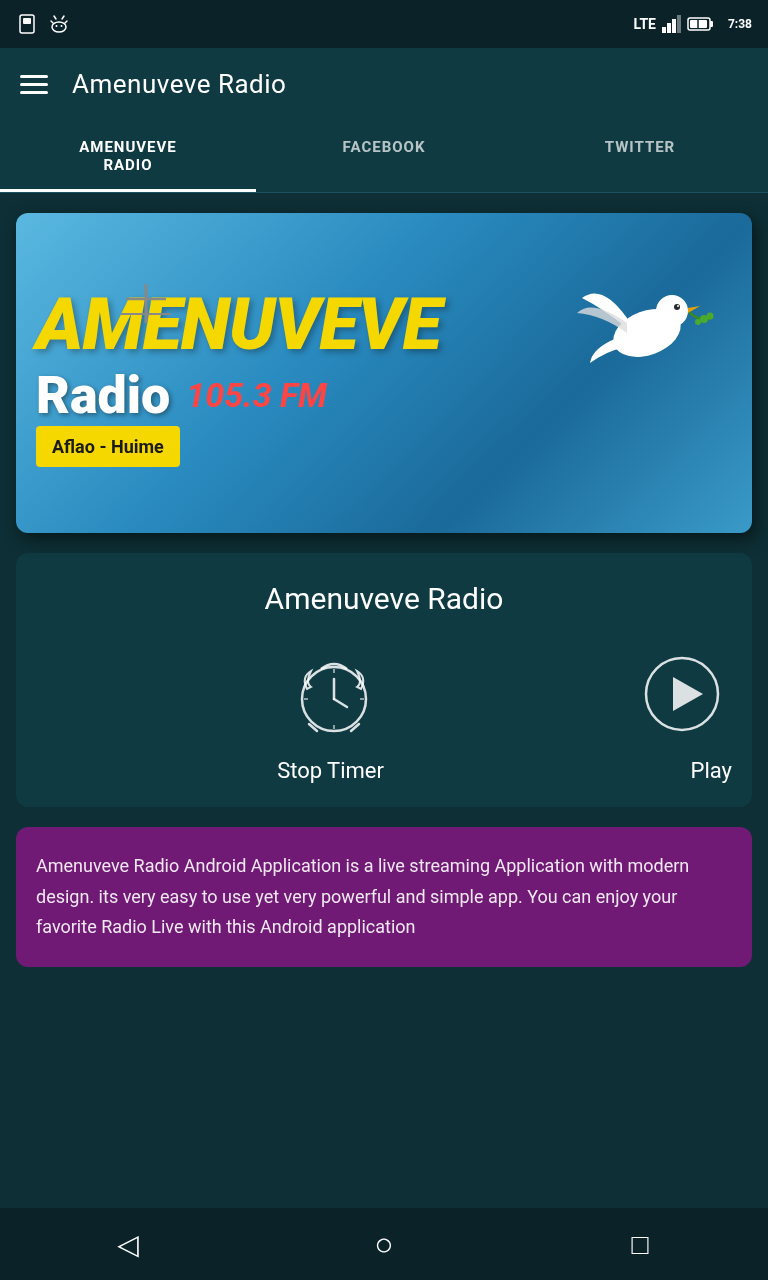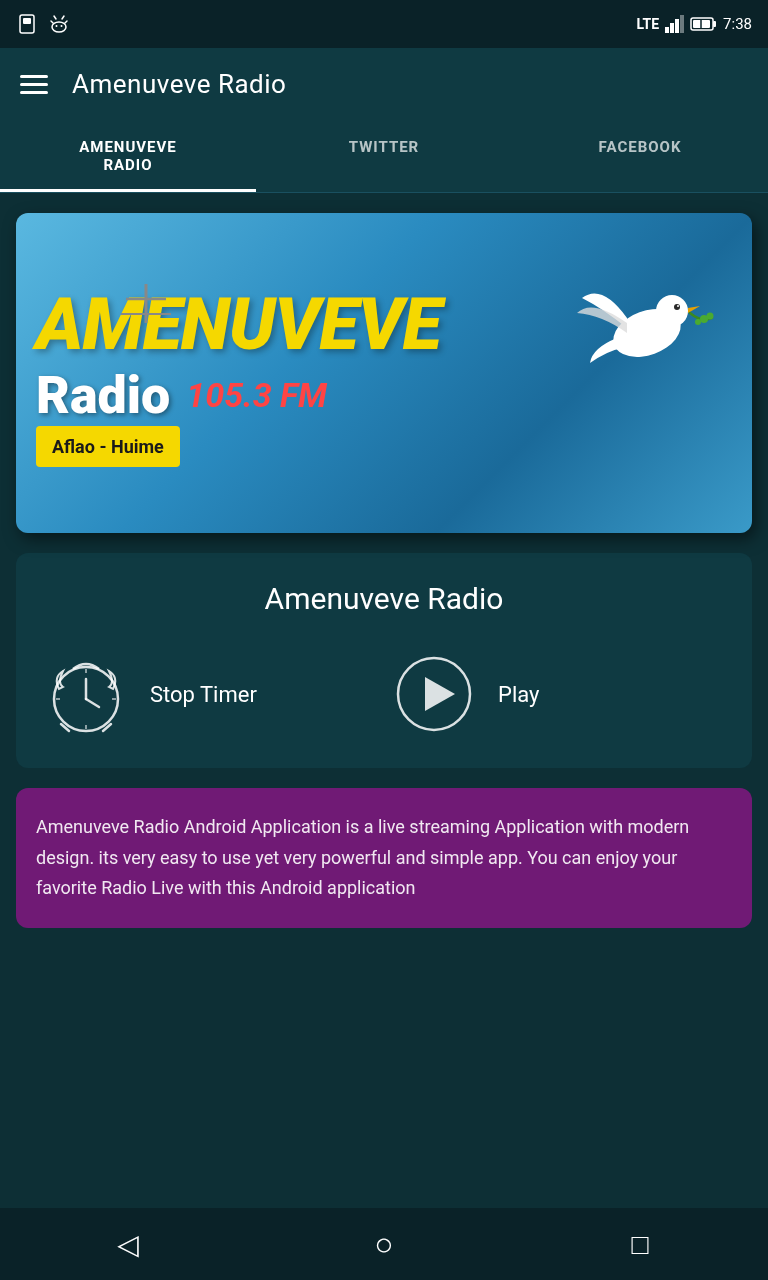--- a/index.html
+++ b/index.html
@@ -185,22 +185,22 @@
       margin-bottom: 28px;
       color: #fff;
     }
     .controls-row {
       display: flex;
       justify-content: space-around;
       align-items: flex-start;
     }
     .control-item {
       display: flex;
-      flex-direction: row;
-      align-items: center;
+      flex-direction: column;
+      align-items: flex-end;
       gap: 14px;
       cursor: pointer;
       flex: 1;
     }
     .control-icon-wrap {
       width: 100px;
       height: 100px;
       display: flex;
       align-items: center;
       justify-content: center;
@@ -280,42 +280,42 @@
       <rect x="10" y="4" width="4" height="14" fill="#fff"></rect>
       <rect x="15" y="0" width="4" height="18" fill="rgba(255,255,255,0.4)"></rect>
     </svg>
 
     <svg width="26" height="16" viewBox="0 0 26 16">
       <rect x="0" y="2" width="22" height="12" rx="2" fill="none" stroke="#fff" stroke-width="1.5"></rect>
       <rect x="22" y="5" width="3" height="6" rx="1" fill="#fff"></rect>
       <rect x="2" y="4" width="17" height="8" rx="1" fill="#fff"></rect>
       <line x1="10" y1="4" x2="10" y2="12" stroke="#0a2228" stroke-width="1.5"></line>
     </svg>
-    <span style="font-size:15px;font-weight:normal;margin-left:0;">7:38</span>
+    <span style="font-size:12px;font-weight:bold;margin-left:8px;">7:38</span>
   </div>
 </div>
 
 <div class="top-bar">
   <div class="hamburger-icon">
     <span></span>
     <span></span>
     <span></span>
   </div>
   <span class="app-title">Amenuveve Radio</span>
 </div>
 
 <div class="tabs">
   <div class="tab active">
     <span>AMENUVEVE<br>RADIO</span>
   </div>
   <div class="tab">
+    <span>FACEBOOK</span>
+  </div>
+  <div class="tab">
     <span>TWITTER</span>
-  </div>
-  <div class="tab">
-    <span>FACEBOOK</span>
   </div>
 </div>
 
 <div class="main-content">
 
   <div class="radio-banner">
 
     <div class="dove-container">
       <svg width="160" height="160" viewBox="0 0 160 160">
 

